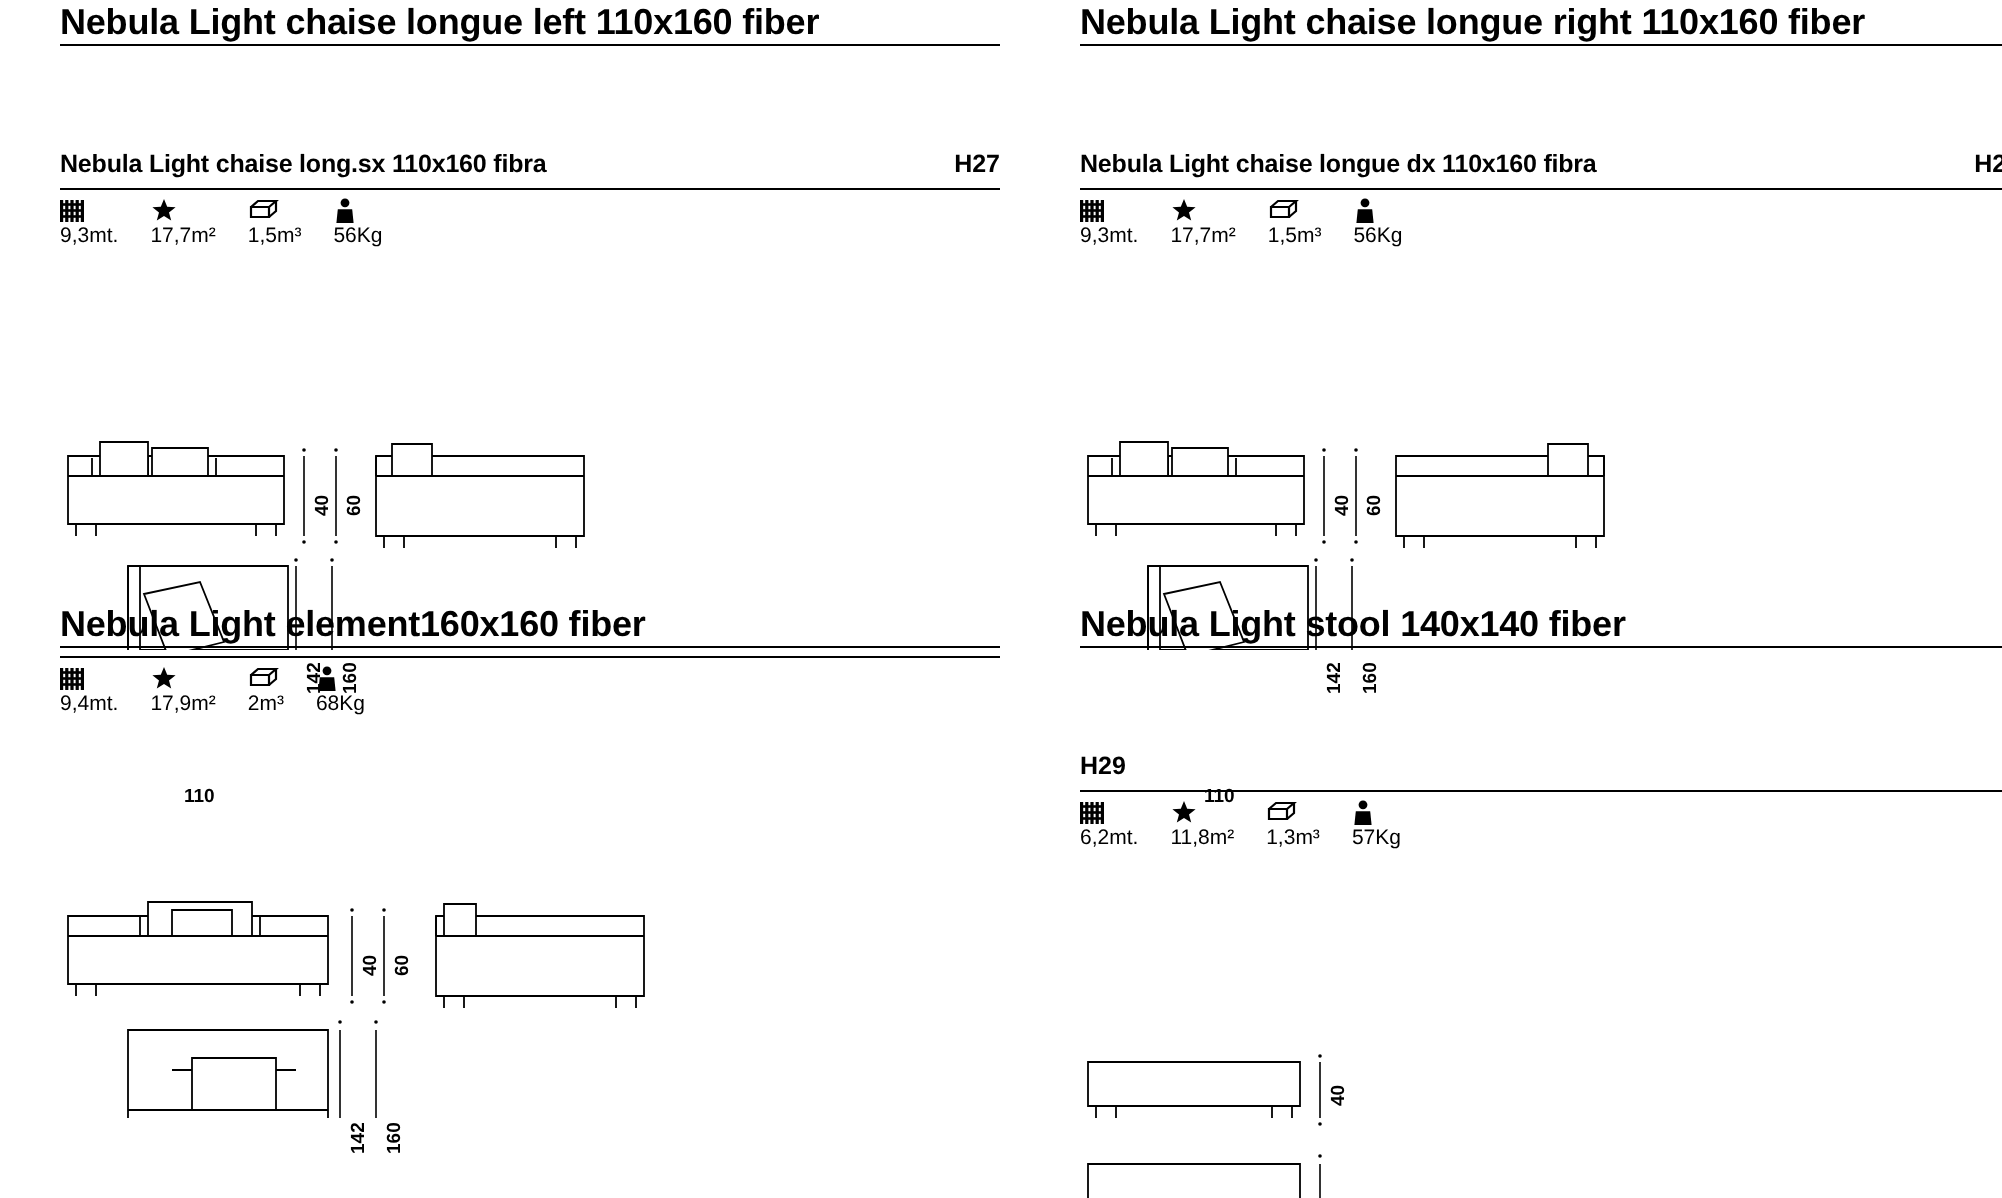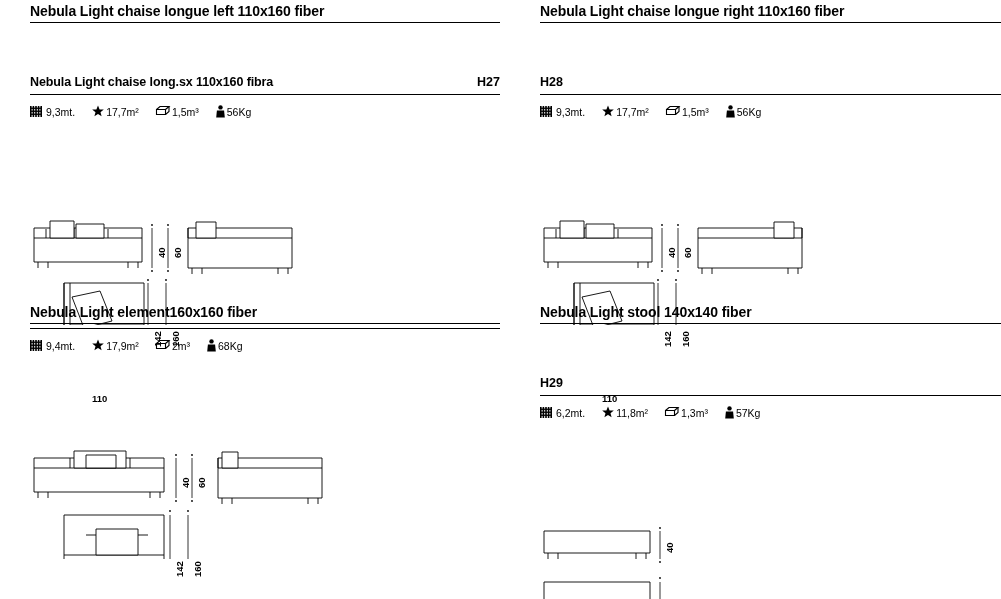--- a/index.html
+++ b/index.html
@@ -23,21 +23,21 @@
   .panel {
     position: absolute;
     width: 470px;
   }
   .panel.c0 { left: 30px; }
   .panel.c1 { left: 540px; }
   .panel.r0 { top: 4px; }
   .panel.r1 { top: 305px; }
 
   .title-en {
-    font-size: 14px;
+    font-size: 18px;
     font-weight: bold;
     letter-spacing: -0.1px;
     line-height: 15px;
     padding-bottom: 3px;
   }
   .rule {
     border-top: 1px solid #000;
     height: 0;
   }
   .title-row {
@@ -66,24 +66,25 @@
   }
 
   .specs {
     display: flex;
     align-items: center;
     margin-top: 8px;
     height: 16px;
   }
   .spec {
     display: flex;
-    align-items: flex-end;
+    align-items: flex-start;
     font-size: 10.5px;
     margin-right: 16px;
     white-space: nowrap;
+    flex-direction: column;
   }
   .spec .ico {
     display: inline-block;
     margin-right: 1px;
     line-height: 0;
   }
   .spec .txt { line-height: 12px; }
 
   .drawings {
     position: relative;
@@ -216,20 +217,21 @@
       <div class="dim vert" style="left:122px; top:222px;">142</div>
       <div class="dim vert" style="left:140px; top:222px;">160</div>
       <div class="dim" style="left:62px; top:268px;">110</div>
     </div>
   </div>
 
   <div class="panel c1 r0">
     <div class="title-en">Nebula Light chaise longue right 110x160 fiber</div>
     <div class="rule"></div>
     <div class="title-row">
+      <div class="title-it">Nebula Light chaise longue dx 110x160 fibra</div>
       <div class="code">H28</div>
     </div>
     <div class="rule2"></div>
 
     <div class="specs">
       <div class="spec">
         <span class="ico">
           <svg width="15" height="13" viewBox="0 0 15 13">
               <g fill="#000">
             <rect x="0" y="1" width="1.6" height="11"></rect>

